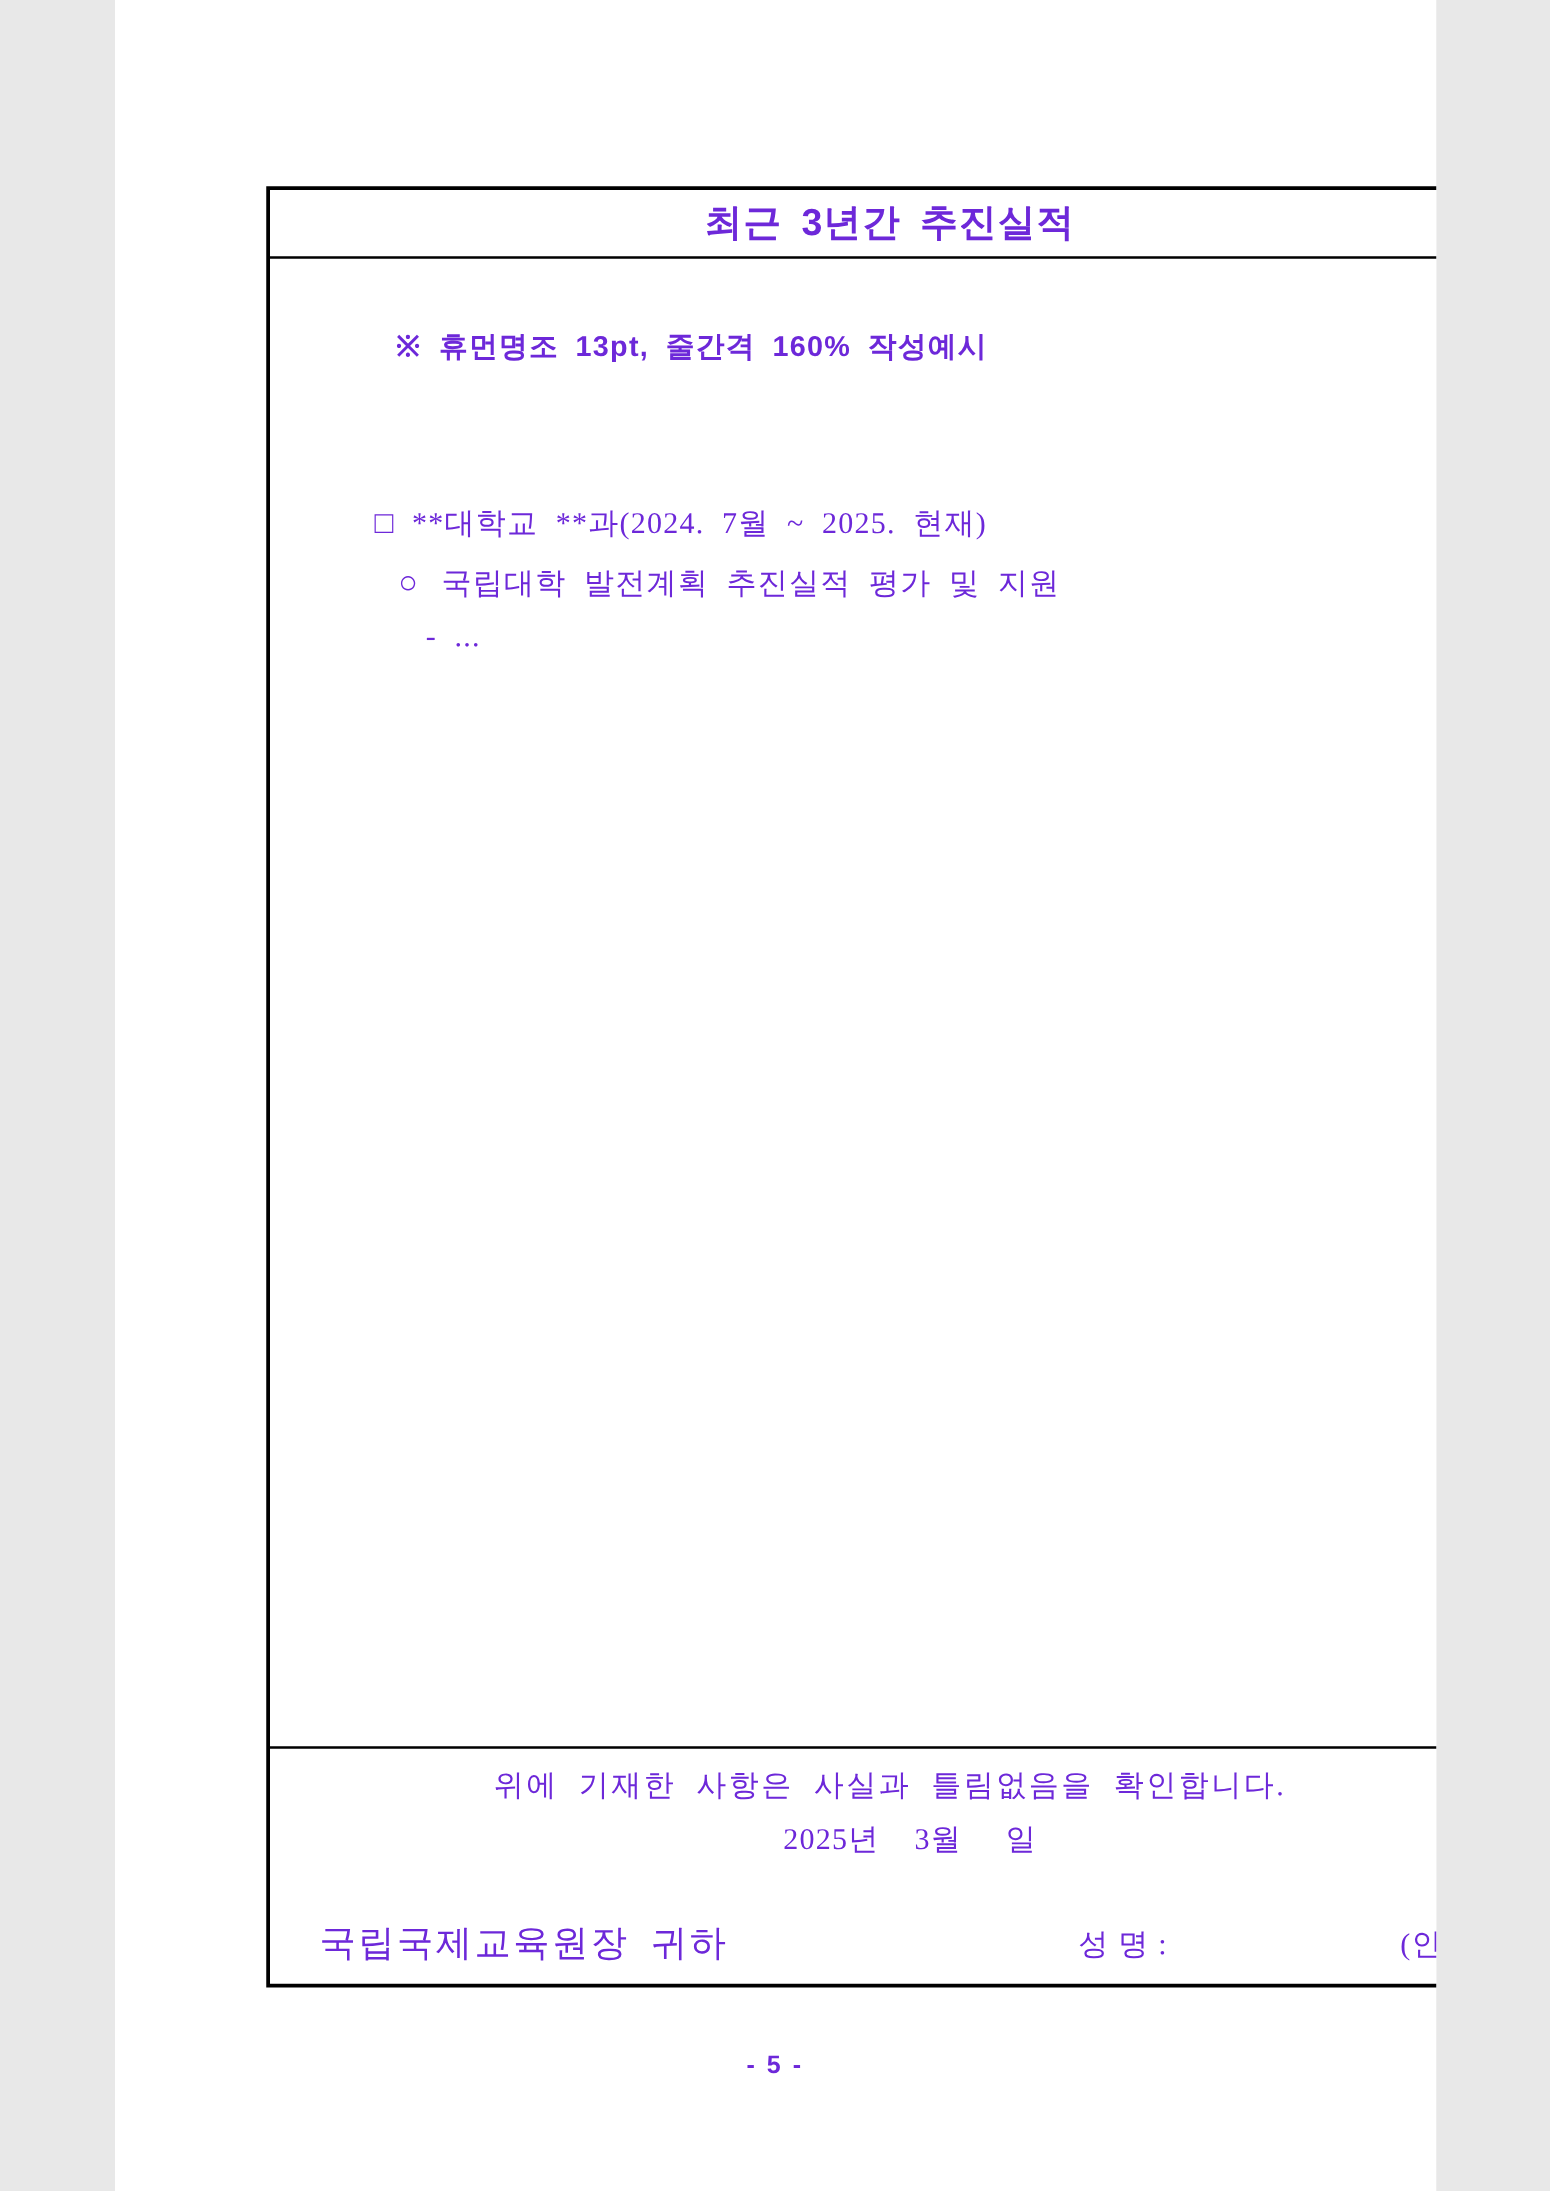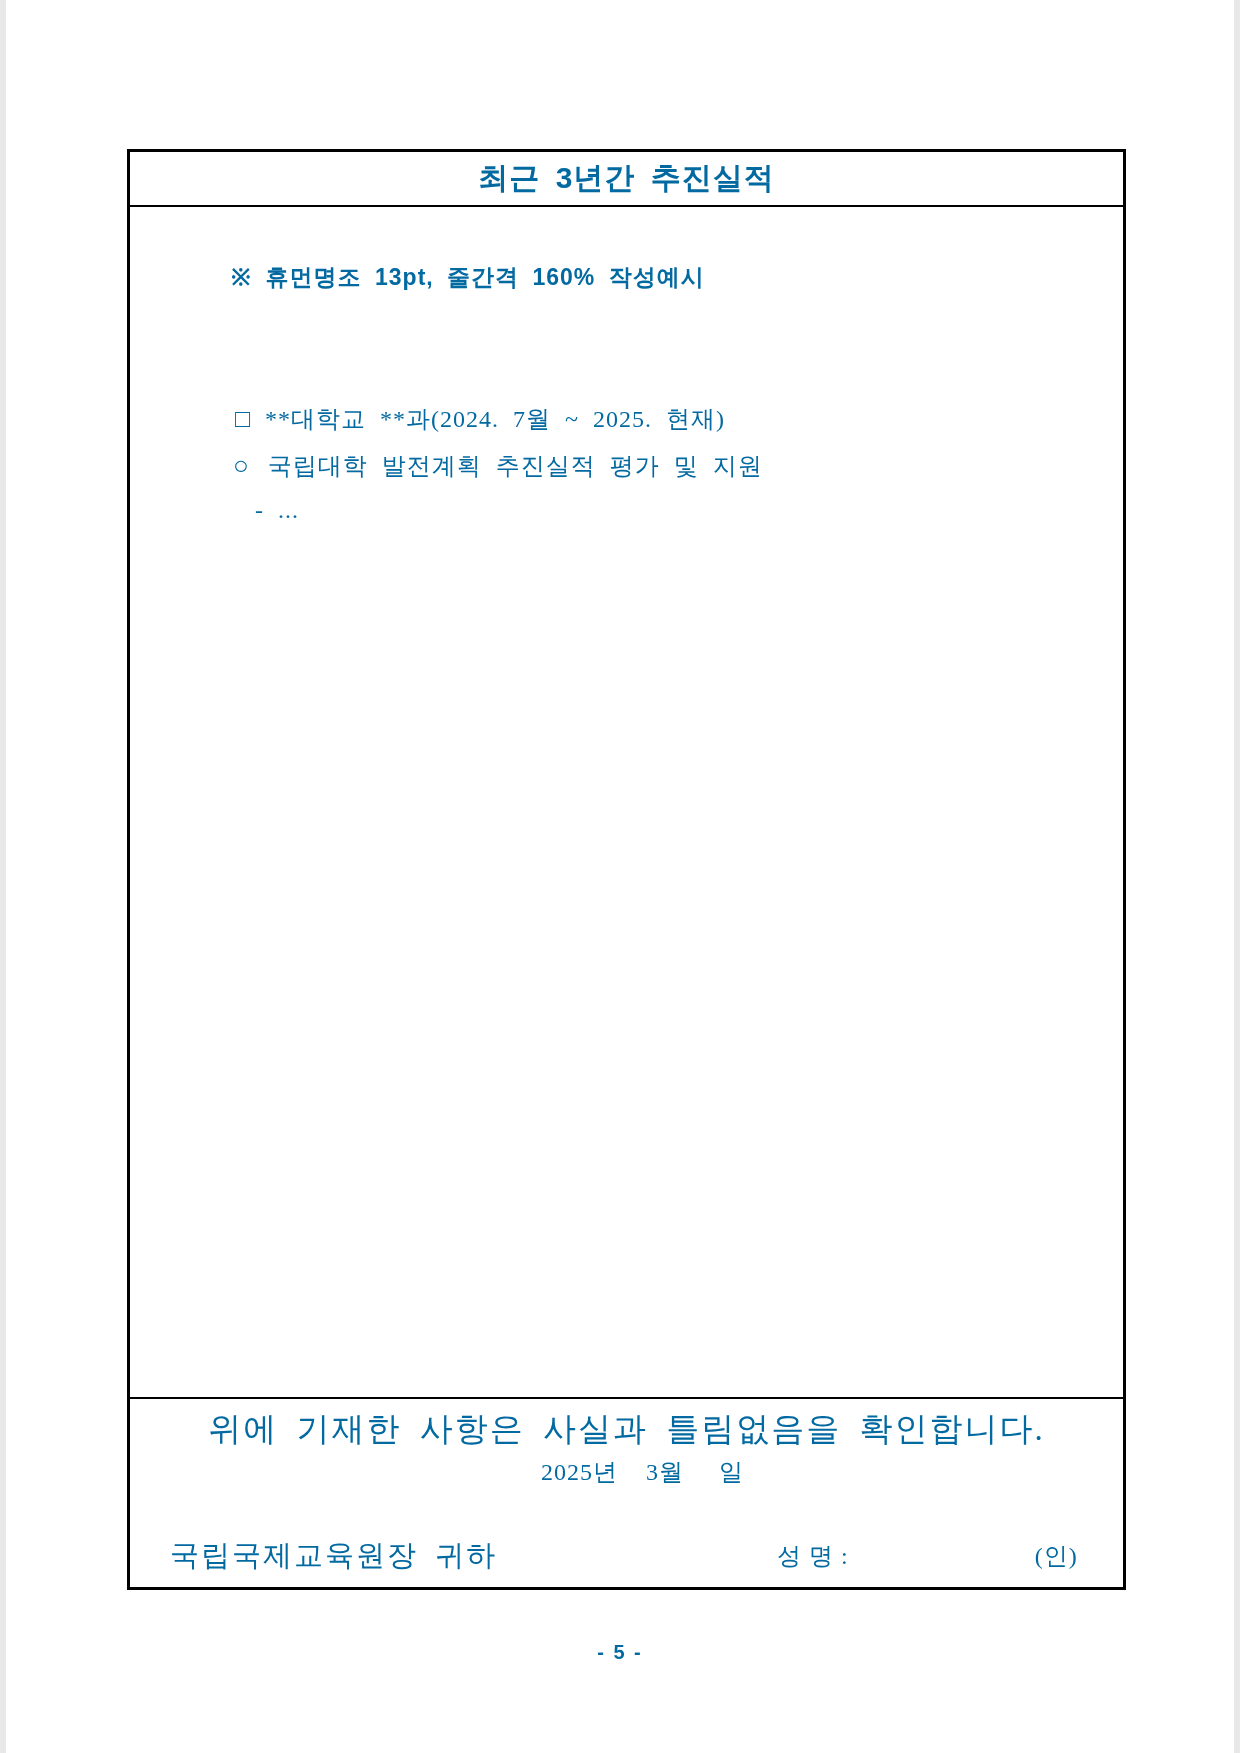--- a/index.html
+++ b/index.html
@@ -1,25 +1,25 @@
 <!DOCTYPE html>
 <html><head>
 <meta charset="utf-8">
 <style>
   * { margin: 0; padding: 0; box-sizing: border-box; }
   html, body { background: #e8e8e8; }
   body { font-family: "Liberation Serif", serif; }
 
   .page {
     position: relative;
-    width: 1228px;
+    width: 1057px;
     height: 1753px;
     margin: 0 auto;
     background: #ffffff;
-    color: #0369a1;
+    color: #6d28d9;
     overflow: hidden;
   }
 
   
   .achv-box {
     position: absolute;
     left: 121px;
     top: 149px;
     width: 999px;
     height: 1441px;
@@ -60,21 +60,21 @@
   }
   .myeongjo {
     font-family: "Liberation Serif", serif;
     font-weight: 400;
     font-size: 24px;
     letter-spacing: 1px;
     word-spacing: 7px;
   }
   .line-note   { left: 21px;  top: 74px;  }
   .line-guide  { left: 16px;  top: 146px; }
-  .line-org    { left: 21px;  top: 216px; }
+  .line-org    { left: 0;  top: 216px; }
   .line-task   { left: 19px;  top: 263px; text-align: right; }
   .line-detail { left: 41px;  top: 307px; }
 
   .bullet { display: inline-block; }
   .line-note .bullet   { margin-right: 14px; }
   .line-org .bullet    { margin-right: 14px; font-size: 25px; }
   .line-task .bullet   { margin-right: 18px; font-size: 26px; }
   .line-detail .bullet { margin-right: 14px; }
 
   
@@ -89,21 +89,21 @@
   .confirm-section p {
     position: absolute;
     line-height: 36px;
     white-space: pre;
   }
   .confirm-statement {
     top: 12px;
     left: 0;
     right: 0;
     text-align: center;
-    font-size: 33px;
+    font-size: 24px;
     letter-spacing: 2px;
     word-spacing: 8px;
   }
   .confirm-date {
     top: 55px;
     left: 0;
     right: 0;
     text-align: center;
     padding-right: 16px;
     font-size: 24px;

